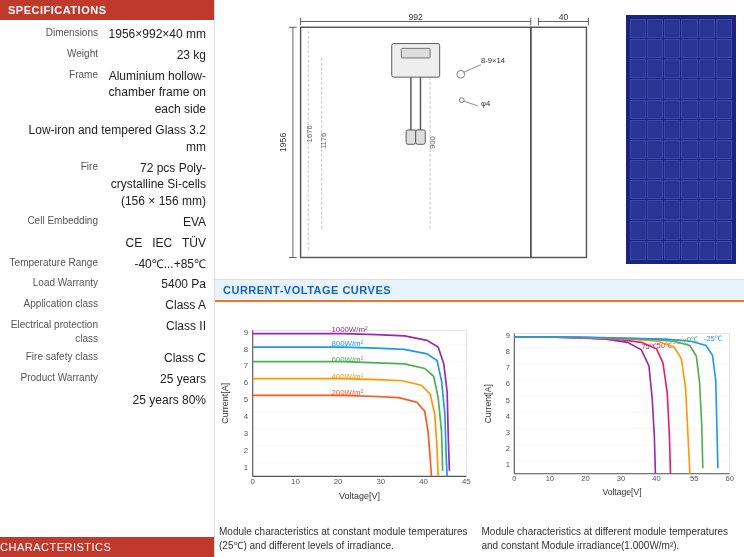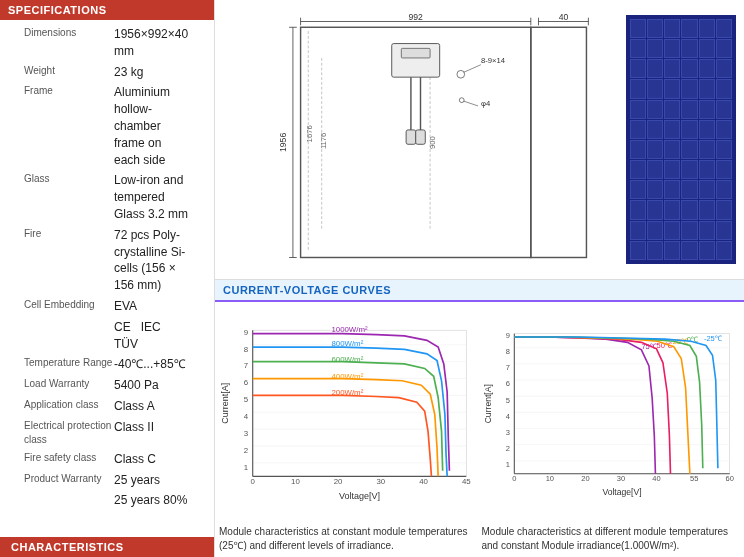--- a/index.html
+++ b/index.html
@@ -32,23 +32,24 @@
     .specs-header {
       background: #c0392b;
       color: white;
       font-weight: bold;
       font-size: 11px;
       padding: 4px 8px;
       letter-spacing: 0.5px;
     }
 
     .specs-content {
-      padding: 6px 24px;
+      padding: 6px 8px;
       flex: 1;
       overflow: hidden;
+      text-align: right;
     }
 
     .spec-row {
       display: flex;
       margin-bottom: 4px;
       line-height: 1.4;
     }
 
     .spec-label {
       color: #555;
@@ -111,21 +112,21 @@
 
     
     .curves-section {
       flex: 1;
       display: flex;
       flex-direction: column;
     }
 
     .curves-header {
       background: #e8f4fd;
-      border-bottom: 2px solid #8b5cf6;
+      border-bottom: 2px solid #f97316;
       padding: 4px 8px;
       font-weight: bold;
       font-size: 11px;
       color: #1565c0;
       letter-spacing: 0.5px;
     }
 
     .curves-content {
       display: flex;
       flex: 1;
@@ -152,23 +153,23 @@
       text-align: left;
       color: #333;
       margin-top: 2px;
       line-height: 1.4;
     }
 
     
     .chars-header {
       background: #c0392b;
       color: white;
-      font-weight: bold;
+      font-weight: normal;
       font-size: 11px;
-      padding: 4px 11px;
+      padding: 4px 0;
       letter-spacing: 0.5px;
     }
   </style>
 </head>
 <body>
 
 <div class="main-container">
 
   <div class="specs-panel">
     <div class="specs-header">SPECIFICATIONS</div>
@@ -180,21 +181,20 @@
       </div>
       <div class="spec-row">
         <span class="spec-label">Weight</span>
         <span class="spec-value">23 kg</span>
       </div>
       <div class="spec-row">
         <span class="spec-label">Frame</span>
         <span class="spec-value">Aluminium hollow-chamber frame on each side</span>
       </div>
       <div class="spec-row">
-        <span class="spec-label">Glass</span>
         <span class="spec-value">Low-iron and tempered Glass 3.2 mm</span>
       </div>
       <div class="spec-row">
         <span class="spec-label">Fire</span>
         <span class="spec-value">72 pcs Poly-crystalline Si-cells (156 × 156 mm)</span>
       </div>
       <div class="spec-row">
         <span class="spec-label">Cell Embedding</span>
         <span class="spec-value">EVA</span>
       </div>

